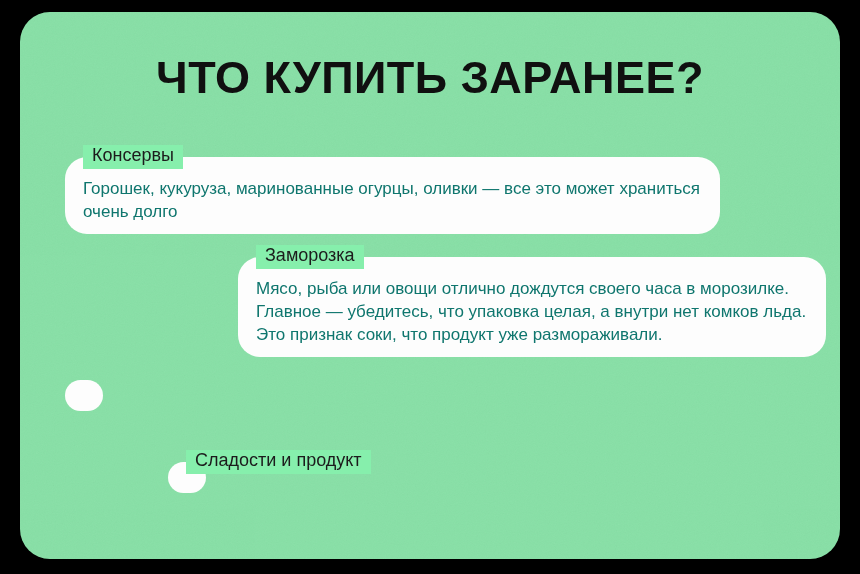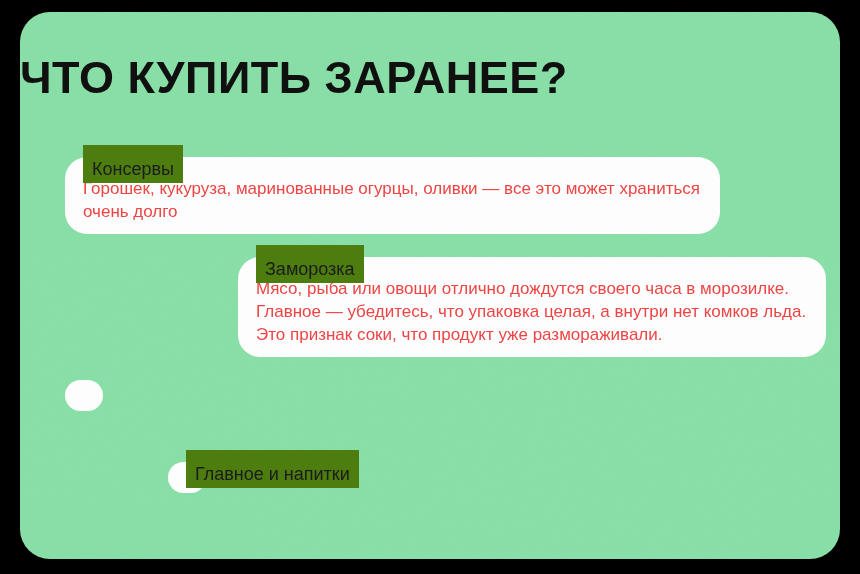--- a/index.html
+++ b/index.html
@@ -24,50 +24,50 @@
   .noise {
     position: absolute; inset: 0;
     width: 100%; height: 100%;
     opacity: 0.07;
     pointer-events: none;
   }
   .title {
     position: absolute;
     left: 0; right: 0; top: 42px;
     margin: 0;
-    text-align: left;
+    text-align: center;
     font-size: 45px;
     line-height: 48px;
     font-weight: 900;
     letter-spacing: 0.5px;
     color: #101010;
   }
   .card {
     position: absolute;
     background: #FDFDFD;
     border-radius: 22px;
     padding: 20px 20px 11px 18px;
     box-sizing: border-box;
   }
   .card .label {
     position: absolute;
     top: -12px; left: 18px;
     display: inline-block;
-    background: #4d7c0f;
+    background: #86efac;
     color: #1C1C1C;
     font-size: 18px;
     line-height: 21px;
-    padding: 14px 9px 3px 9px;
+    padding: 0 9px 3px 9px;
     white-space: pre;
   }
   .card .body {
     margin: 0;
     font-size: 17px;
     line-height: 23px;
-    color: #ef4444;
+    color: #0f766e;
     white-space: pre;
   }
   .card-1 { left: 45px;  top: 145px; }
   .card-2 { left: 218px; top: 245px; }
   .card-3 { left: 45px;  top: 368px; }
   .card-4 { left: 148px; top: 450px; }
 </style>
 </head>
 <body>
 
@@ -93,16 +93,16 @@
       <span class="label">Заморозка</span>
       <p class="body">Мясо, рыба или овощи отлично дождутся своего часа в морозилке.
 Главное — убедитесь, что упаковка целая, а внутри нет комков льда.
 Это признак соки, что продукт уже размораживали.</p>
     </section>
 
     <section class="card card-3">
     </section>
 
     <section class="card card-4">
-      <span class="label">Главное и напитки</span>
+      <span class="label">Сладости и продукт</span>
     </section>
   </div>
 </div>
 
 </body></html>

